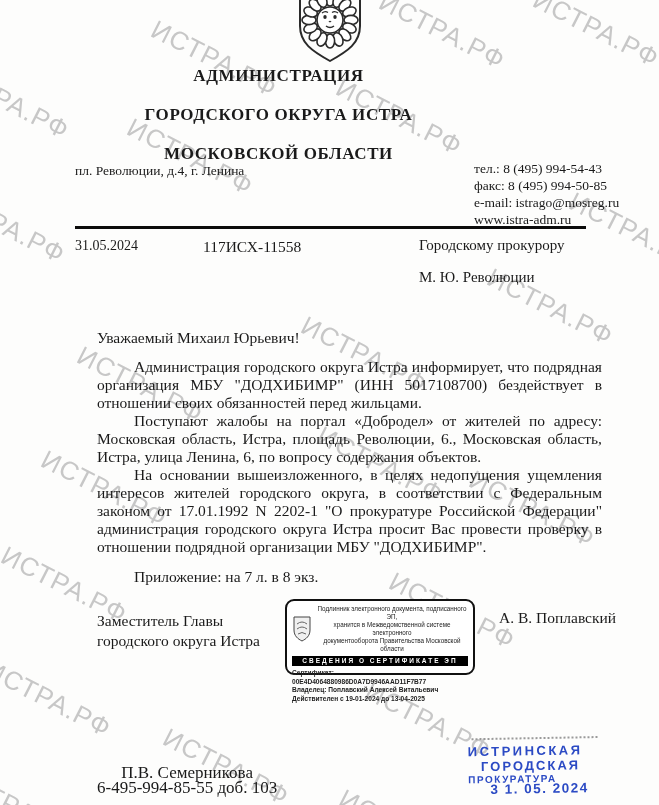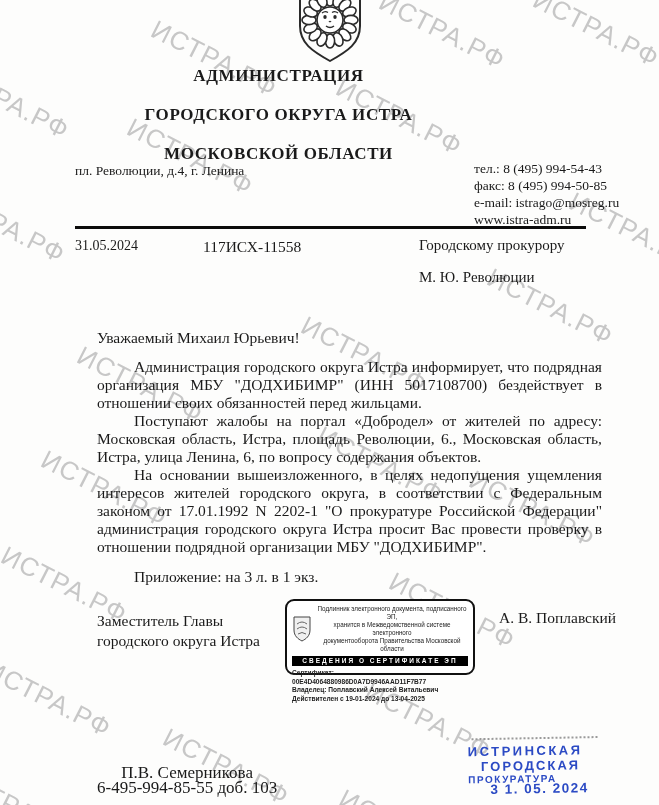--- a/index.html
+++ b/index.html
@@ -173,21 +173,21 @@
     <div class="recipient">
       <div>Городскому прокурору</div>
       <div class="name">М. Ю. Революции</div>
     </div>
 
     <div class="body">
       <div class="salutation">Уважаемый Михаил Юрьевич!</div>
       <p>Администрация городского округа Истра информирует, что подрядная организация МБУ "ДОДХИБИМР" (ИНН 5017108700) бездействует в отношении своих обязанностей перед жильцами.</p>
       <p>Поступают жалобы на портал «Добродел» от жителей по адресу: Московская область, Истра, площадь Революции, 6., Московская область, Истра, улица Ленина, 6, по вопросу содержания объектов.</p>
       <p>На основании вышеизложенного, в целях недопущения ущемления интересов жителей городского округа, в соответствии с Федеральным законом от 17.01.1992 N 2202-1 "О прокуратуре Российской Федерации" администрация городского округа Истра просит Вас провести проверку в отношении подрядной организации МБУ "ДОДХИБИМР".</p>
-      <div class="attach">Приложение: на 3 л. в 1 экз.</div>
+      <div class="attach">Приложение: на 7 л. в 8 экз.</div>
     </div>
 
     <div class="signer">
       <div>Заместитель Главы</div>
       <div>городского округа Истра</div>
     </div>
 
     <div class="estamp">
       <div class="estamp-top">
         <svg class="estamp-coa" viewBox="0 0 20 26">

